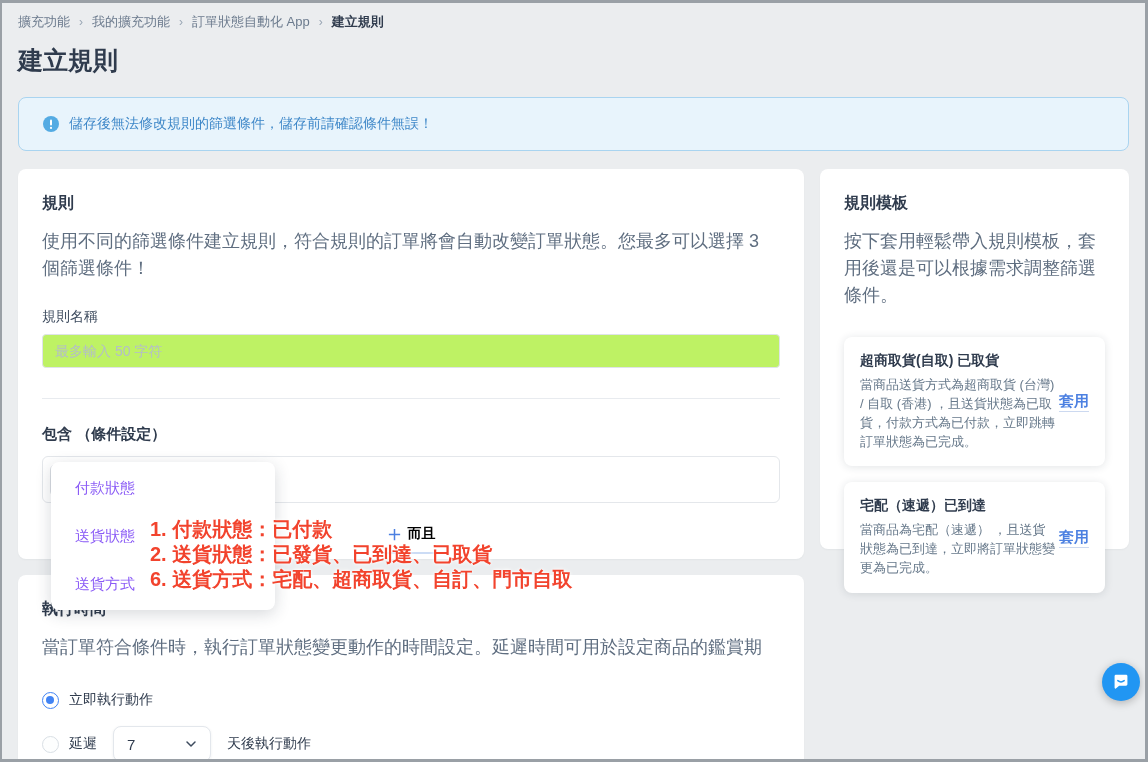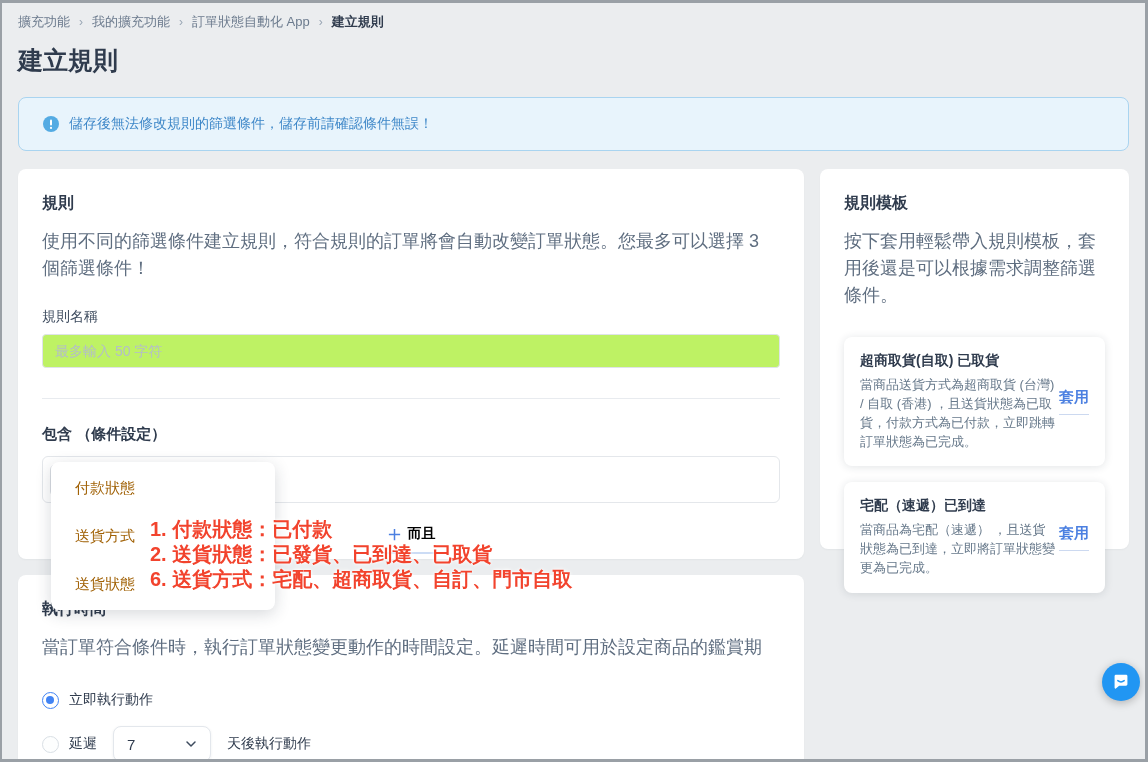--- a/index.html
+++ b/index.html
@@ -62,21 +62,21 @@
     display:inline-flex; align-items:center; gap:6px; color:#000000; font-size:14px; font-weight:bold;
     padding:0 4px 9px; border-bottom:2px solid #ccdcf5; cursor:pointer; background:none; border-top:none; border-left:none; border-right:none;
     font-family:"Liberation Sans", sans-serif;
   }
 
   
   .dropdown {
     position:absolute; left:49px; top:459px; width:224px; z-index:30;
     background:#fff; border-radius:8px; box-shadow:0 4px 16px rgba(31,45,61,.18); padding:2px 0;
   }
-  .dropdown-item { height:48px; display:flex; align-items:center; padding:0 24px; font-size:15px; color:#a16207; cursor:pointer; }
+  .dropdown-item { height:48px; display:flex; align-items:center; padding:0 24px; font-size:15px; color:#8b5cf6; cursor:pointer; }
 
   
   .annotation {
     position:absolute; left:148px; top:514px; z-index:40; pointer-events:none;
     color:#f2432d; font-size:20px; font-weight:bold; line-height:25px; white-space:nowrap;
     text-shadow:0 0 3px #fff, 0 0 5px rgba(255,255,255,.9), 0 0 1px #fff;
   }
 
   
   #exec-card { margin-top:16px; height:240px; }
@@ -96,21 +96,21 @@
   
   #tpl-card { height:380px; }
   .tpl-item {
     border-radius:8px; background:#fff; box-shadow:0 1px 8px rgba(31,45,61,.13);
     padding:15px 16px; display:flex; align-items:center; gap:4px;
   }
   .tpl-item.first { margin-top:28px; }
   .tpl-item.second { margin-top:16px; }
   .tpl-title { font-size:14px; font-weight:bold; color:#2f3b4d; }
   .tpl-desc { font-size:13px; color:#66788a; line-height:1.45; margin-top:6px; }
-  .apply-btn { color:#4c80e1; font-weight:bold; font-size:15px; padding-bottom:7px; border-bottom:1px solid #ccd9f0; white-space:nowrap; cursor:pointer; }
+  .apply-btn { color:#4c80e1; font-weight:bold; font-size:15px; border-bottom:1px solid #ccd9f0; white-space:nowrap; cursor:pointer; }
 
   
   .chat-btn {
     position:absolute; left:1100px; top:660px; width:38px; height:38px; border-radius:50%;
     background:#2196f3; z-index:50; display:flex; align-items:center; justify-content:center; cursor:pointer;
     box-shadow:0 2px 8px rgba(0,0,0,.25);
   }
 </style>
 </head>
 <body>
@@ -218,22 +218,22 @@
             <span class="apply-btn">套用</span>
           </div>
         </div>
       </div>
     </div>
 
   </div>
 
   <div class="dropdown">
     <div class="dropdown-item">付款狀態</div>
+    <div class="dropdown-item">送貨狀態</div>
     <div class="dropdown-item">送貨方式</div>
-    <div class="dropdown-item">送貨狀態</div>
   </div>
 
   <div class="annotation">
     <div>1. 付款狀態：已付款</div>
     <div>2. 送貨狀態：已發貨、已到達、已取貨</div>
     <div>6. 送貨方式：宅配、超商取貨、自訂、門市自取</div>
   </div>
 
   <div class="chat-btn">
     <svg width="22" height="22" viewBox="0 0 24 24">

